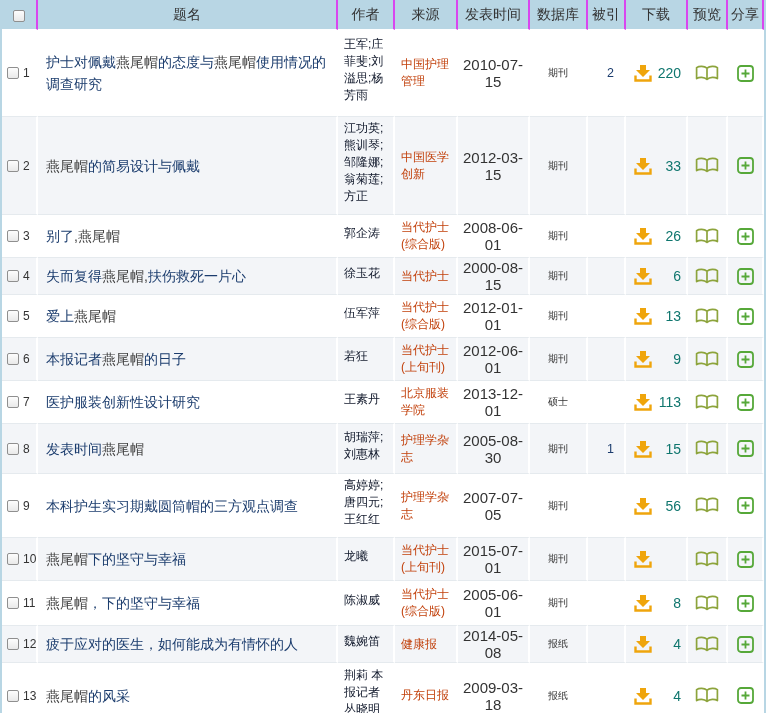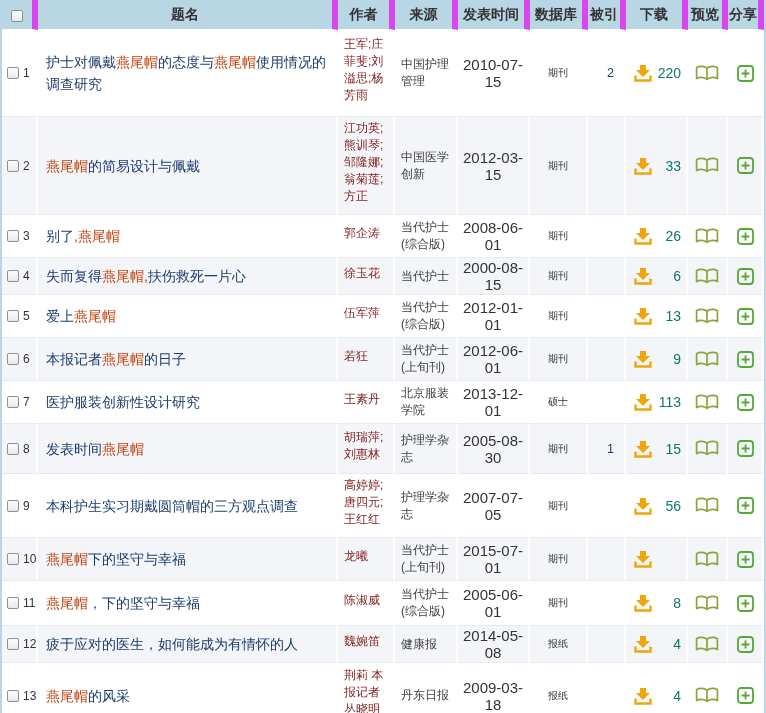--- a/index.html
+++ b/index.html
@@ -1,33 +1,33 @@
 <!DOCTYPE html>
 <html><head>
 <meta charset="utf-8">
 <style>
   * { margin:0; padding:0; box-sizing:border-box; }
   html,body { width:766px; height:713px; overflow:hidden; background:#fff;
     font-family:"Liberation Sans","DejaVu Sans",sans-serif; }
   .wrap { width:766px; height:713px; border-left:2px solid #b8d6e4; border-right:2px solid #b8d6e4; overflow:hidden; }
   table { table-layout:fixed; width:762px; border-collapse:separate; border-spacing:0; }
-  th { background:#b8d6e4; height:30px; font-size:14px; font-weight:bold; color:#333;
-       text-align:center; border-right:6px solid #d946ef; border-bottom:1px solid #fff; }
+  th { background:#b8d6e4; height:30px; font-size:14px; font-weight:normal; color:#333;
+       text-align:center; border-right:2px solid #d946ef; border-bottom:1px solid #fff; }
   td { vertical-align:middle; border-right:2px solid #fff; border-bottom:1px solid #e5eaee;
        font-size:12px; color:#333; background:#fff; overflow:hidden; }
   tr.alt td { background:#f3f5f8; }
   .checkbox { display:inline-block; width:12px; height:12px; border:1px solid #8f8f8f;
        border-radius:2px; background:linear-gradient(#fdfdfd,#e9e9e9); vertical-align:middle; cursor:pointer; }
   .cell-check { padding-left:5px; white-space:nowrap; }
   .row-num { font-size:12px; color:#333; margin-left:4px; vertical-align:middle; }
   .cell-title { padding:4px 6px 4px 8px; font-size:14px; line-height:22px; }
   .title-link { color:#1b3c6d; cursor:pointer; }
-  .title-link .hl { color:#c2410c; }
-  .cell-authors { padding:3px 2px 9px 6px; color:#7f1d1d; line-height:17px; cursor:pointer; }
-  .cell-source { padding:3px 2px 3px 6px; color:#404040; line-height:17px; cursor:pointer; }
+  .title-link .hl { color:#404040; }
+  .cell-authors { padding:3px 2px 9px 6px; color:#0f172a; line-height:17px; cursor:pointer; }
+  .cell-source { padding:3px 2px 3px 6px; color:#c2410c; line-height:17px; cursor:pointer; }
   .cell-date { text-align:center; font-size:15px; }
   .cell-db { text-align:center; font-size:10px;margin-top:12px; }
   .cell-cited { text-align:right; padding-right:10px; color:#1b3c6d; font-size:12.5px; }
   .dl-wrap { display:flex; align-items:center; justify-content:space-between; padding:0 5px 0 7px; }
   .dl-count { font-size:14px; color:#0f766e; }
   .cell-preview, .cell-share { text-align:center; }
   .icon-btn { display:inline-block; cursor:pointer; line-height:0; vertical-align:middle; }
 </style>
 </head>
 <body>

